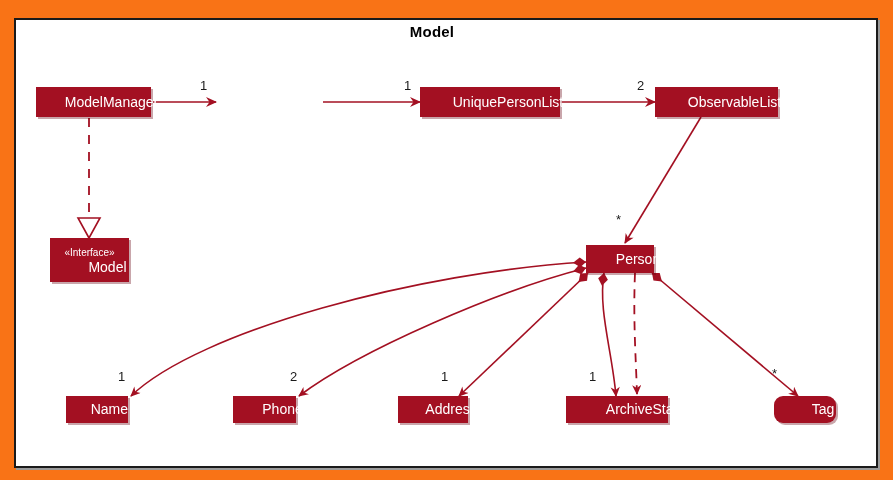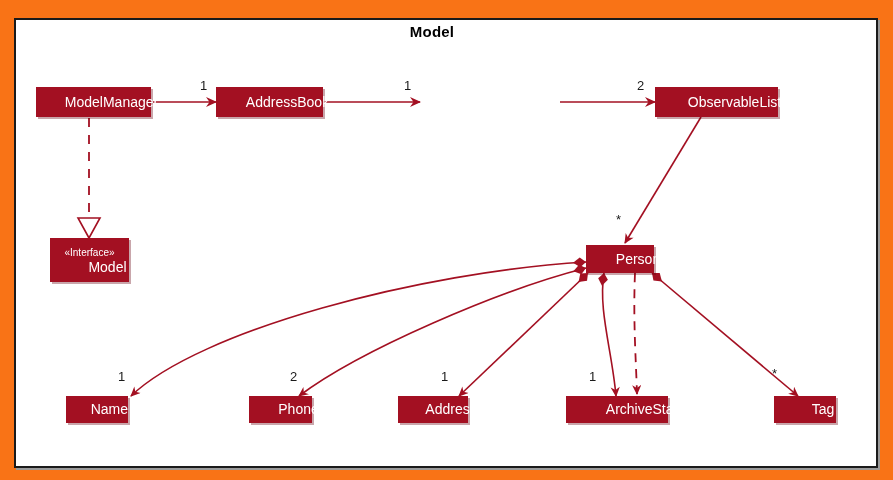--- a/index.html
+++ b/index.html
@@ -152,55 +152,55 @@
 
     <g>
       <line x1="652" y1="273" x2="798" y2="396" stroke="#A31022" stroke-width="1.6" marker-start="url(#diamond)" marker-end="url(#openArrowS)"></line>
     </g>
   </svg>
 
   <div class="cls" style="left:36px;top:87px;width:115px;height:30px;">
     <span class="cname">ModelManager</span>
   </div>
 
-  <div class="cls" style="left:216px;top:87px;width:107px;height:30px;">
-    <span class="cname">AddressBook</span>
-  </div>
-
+
+  <div class="cls" style="left:420px;top:87px;width:140px;height:30px;">
+    <span class="cname">UniquePersonList</span>
+  </div>
 
   <div class="cls" style="left:655px;top:87px;width:123px;height:30px;">
     <span class="cname">ObservableList</span>
   </div>
 
   <div class="cls" style="left:50px;top:238px;width:79px;height:44px;">
     <span class="stereotype">«Interface»</span>
     <span class="cname">Model</span>
   </div>
 
   <div class="cls" style="left:586px;top:245px;width:68px;height:28px;">
     <span class="cname">Person</span>
   </div>
 
   <div class="cls" style="left:66px;top:396px;width:62px;height:27px;align-items:flex-end;">
     <span class="cname">Name</span>
   </div>
 
-  <div class="cls" style="left:249px;top:396px;width:63px;height:27px;">
+  <div class="cls" style="left:233px;top:396px;width:63px;height:27px;">
     <span class="cname">Phone</span>
   </div>
 
   <div class="cls" style="left:398px;top:396px;width:70px;height:27px;text-align:center;">
     <span class="cname">Address</span>
   </div>
 
   <div class="cls" style="left:566px;top:396px;width:102px;height:27px;padding-left:28px;">
     <span class="cname">ArchiveStatus</span>
   </div>
 
-  <div class="cls" style="left:774px;top:396px;width:62px;height:27px;">
+  <div class="cls" style="left:774px;top:396px;width:62px;height:27px;border-radius:9px;">
     <span class="cname">Tag</span>
   </div>
 
   <div class="mult" style="left:200px;top:78px;">1</div>
   <div class="mult" style="left:404px;top:78px;">1</div>
   <div class="mult" style="left:637px;top:78px;">2</div>
   <div class="mult" style="left:616px;top:212px;">*</div>
   <div class="mult" style="left:118px;top:369px;">1</div>
   <div class="mult" style="left:290px;top:369px;">2</div>
   <div class="mult" style="left:441px;top:369px;">1</div>

